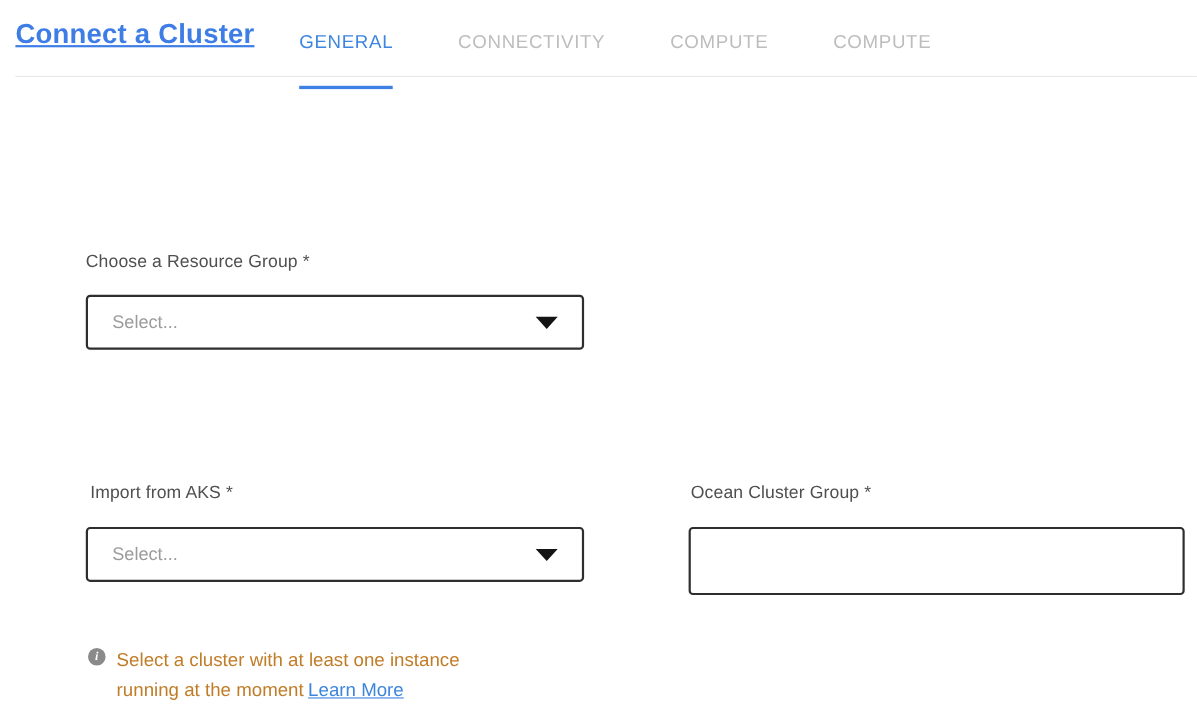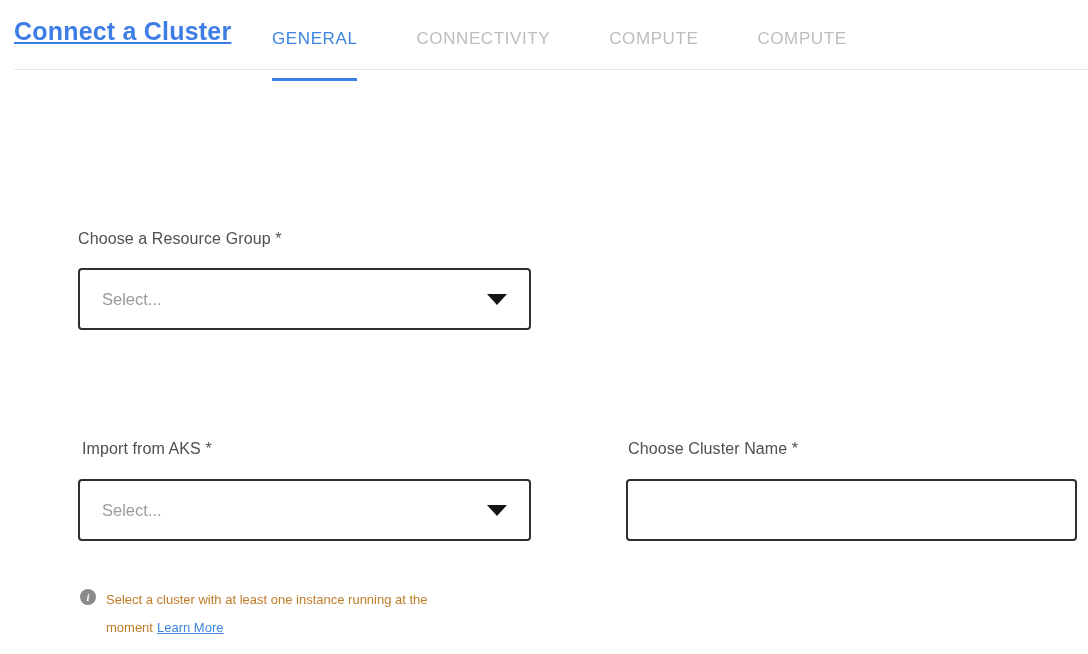--- a/index.html
+++ b/index.html
@@ -25,21 +25,21 @@
   }
   .tab.active { color: #3d85e0; border-bottom-color: #3d7fe4; }
 
   
   .field-label { position: absolute; font-size: 16px; color: #4f4f4f; letter-spacing: 0.1px; }
   .lbl-resource-group { left: 78px; top: 230px; }
   .lbl-import-aks     { left: 82px; top: 440px; }
   .lbl-cluster-name   { left: 628px; top: 440px; }
 
   .select-box {
-    position: absolute; width: 453px; height: 62px; background: #fff;
+    position: absolute; width: 453px; height: 50px; background: #fff;
     border: 2px solid #2e2e2e; border-radius: 4px;
     display: flex; align-items: center; justify-content: space-between;
     padding: 0 22px; cursor: pointer;
   }
   .sel-resource-group { left: 78px; top: 268px; }
   .sel-import-aks     { left: 78px; top: 479px; }
   .select-placeholder { font-size: 16.5px; color: #9b9b9b; }
   .caret-down {
     width: 0; height: 0;
     border-left: 10px solid transparent;
@@ -55,21 +55,21 @@
   }
 
   
   .note { position: absolute; left: 80px; top: 586px; display: flex; align-items: flex-start; }
   .info-icon {
     flex: 0 0 auto; width: 16px; height: 16px; margin-top: 3px; margin-right: 10px;
     background: #8a8a8a; border-radius: 50%; color: #ffffff;
     font-size: 11px; font-weight: 700; line-height: 16px; text-align: center;
     font-family: "Liberation Serif", "DejaVu Serif", serif; font-style: italic;
   }
-  .note-body { width: 372px; font-size: 13px; line-height: 28px; }
+  .note-body { width: 372px; font-size: 17px; line-height: 28px; }
   .note-text { color: #c07c26; }
   .learn-more { color: #3c85dd; text-decoration: underline; cursor: pointer; margin-left: 4px; white-space: nowrap; }
 </style>
 </head>
 <body>
 
 <div class="screen">
 
   <div class="header">
     <div class="page-title">Connect a Cluster</div>
@@ -95,21 +95,21 @@
     <span class="select-placeholder">Select...</span>
     <span class="caret-down"></span>
   </div>
 
   <div class="field-label lbl-import-aks">Import from AKS *</div>
   <div class="select-box sel-import-aks">
     <span class="select-placeholder">Select...</span>
     <span class="caret-down"></span>
   </div>
 
-  <div class="field-label lbl-cluster-name">Choose Cluster Name *</div>
+  <div class="field-label lbl-cluster-name">Ocean Cluster Group *</div>
   <input class="text-input" type="text" value="" style="">
 
   <div class="note">
     <span class="info-icon">i</span>
     <span class="note-body"><span class="note-text">Select a cluster with at least one instance running at the moment</span><a class="learn-more">Learn More</a></span>
   </div>
 
 </div>
 
 </body></html>

